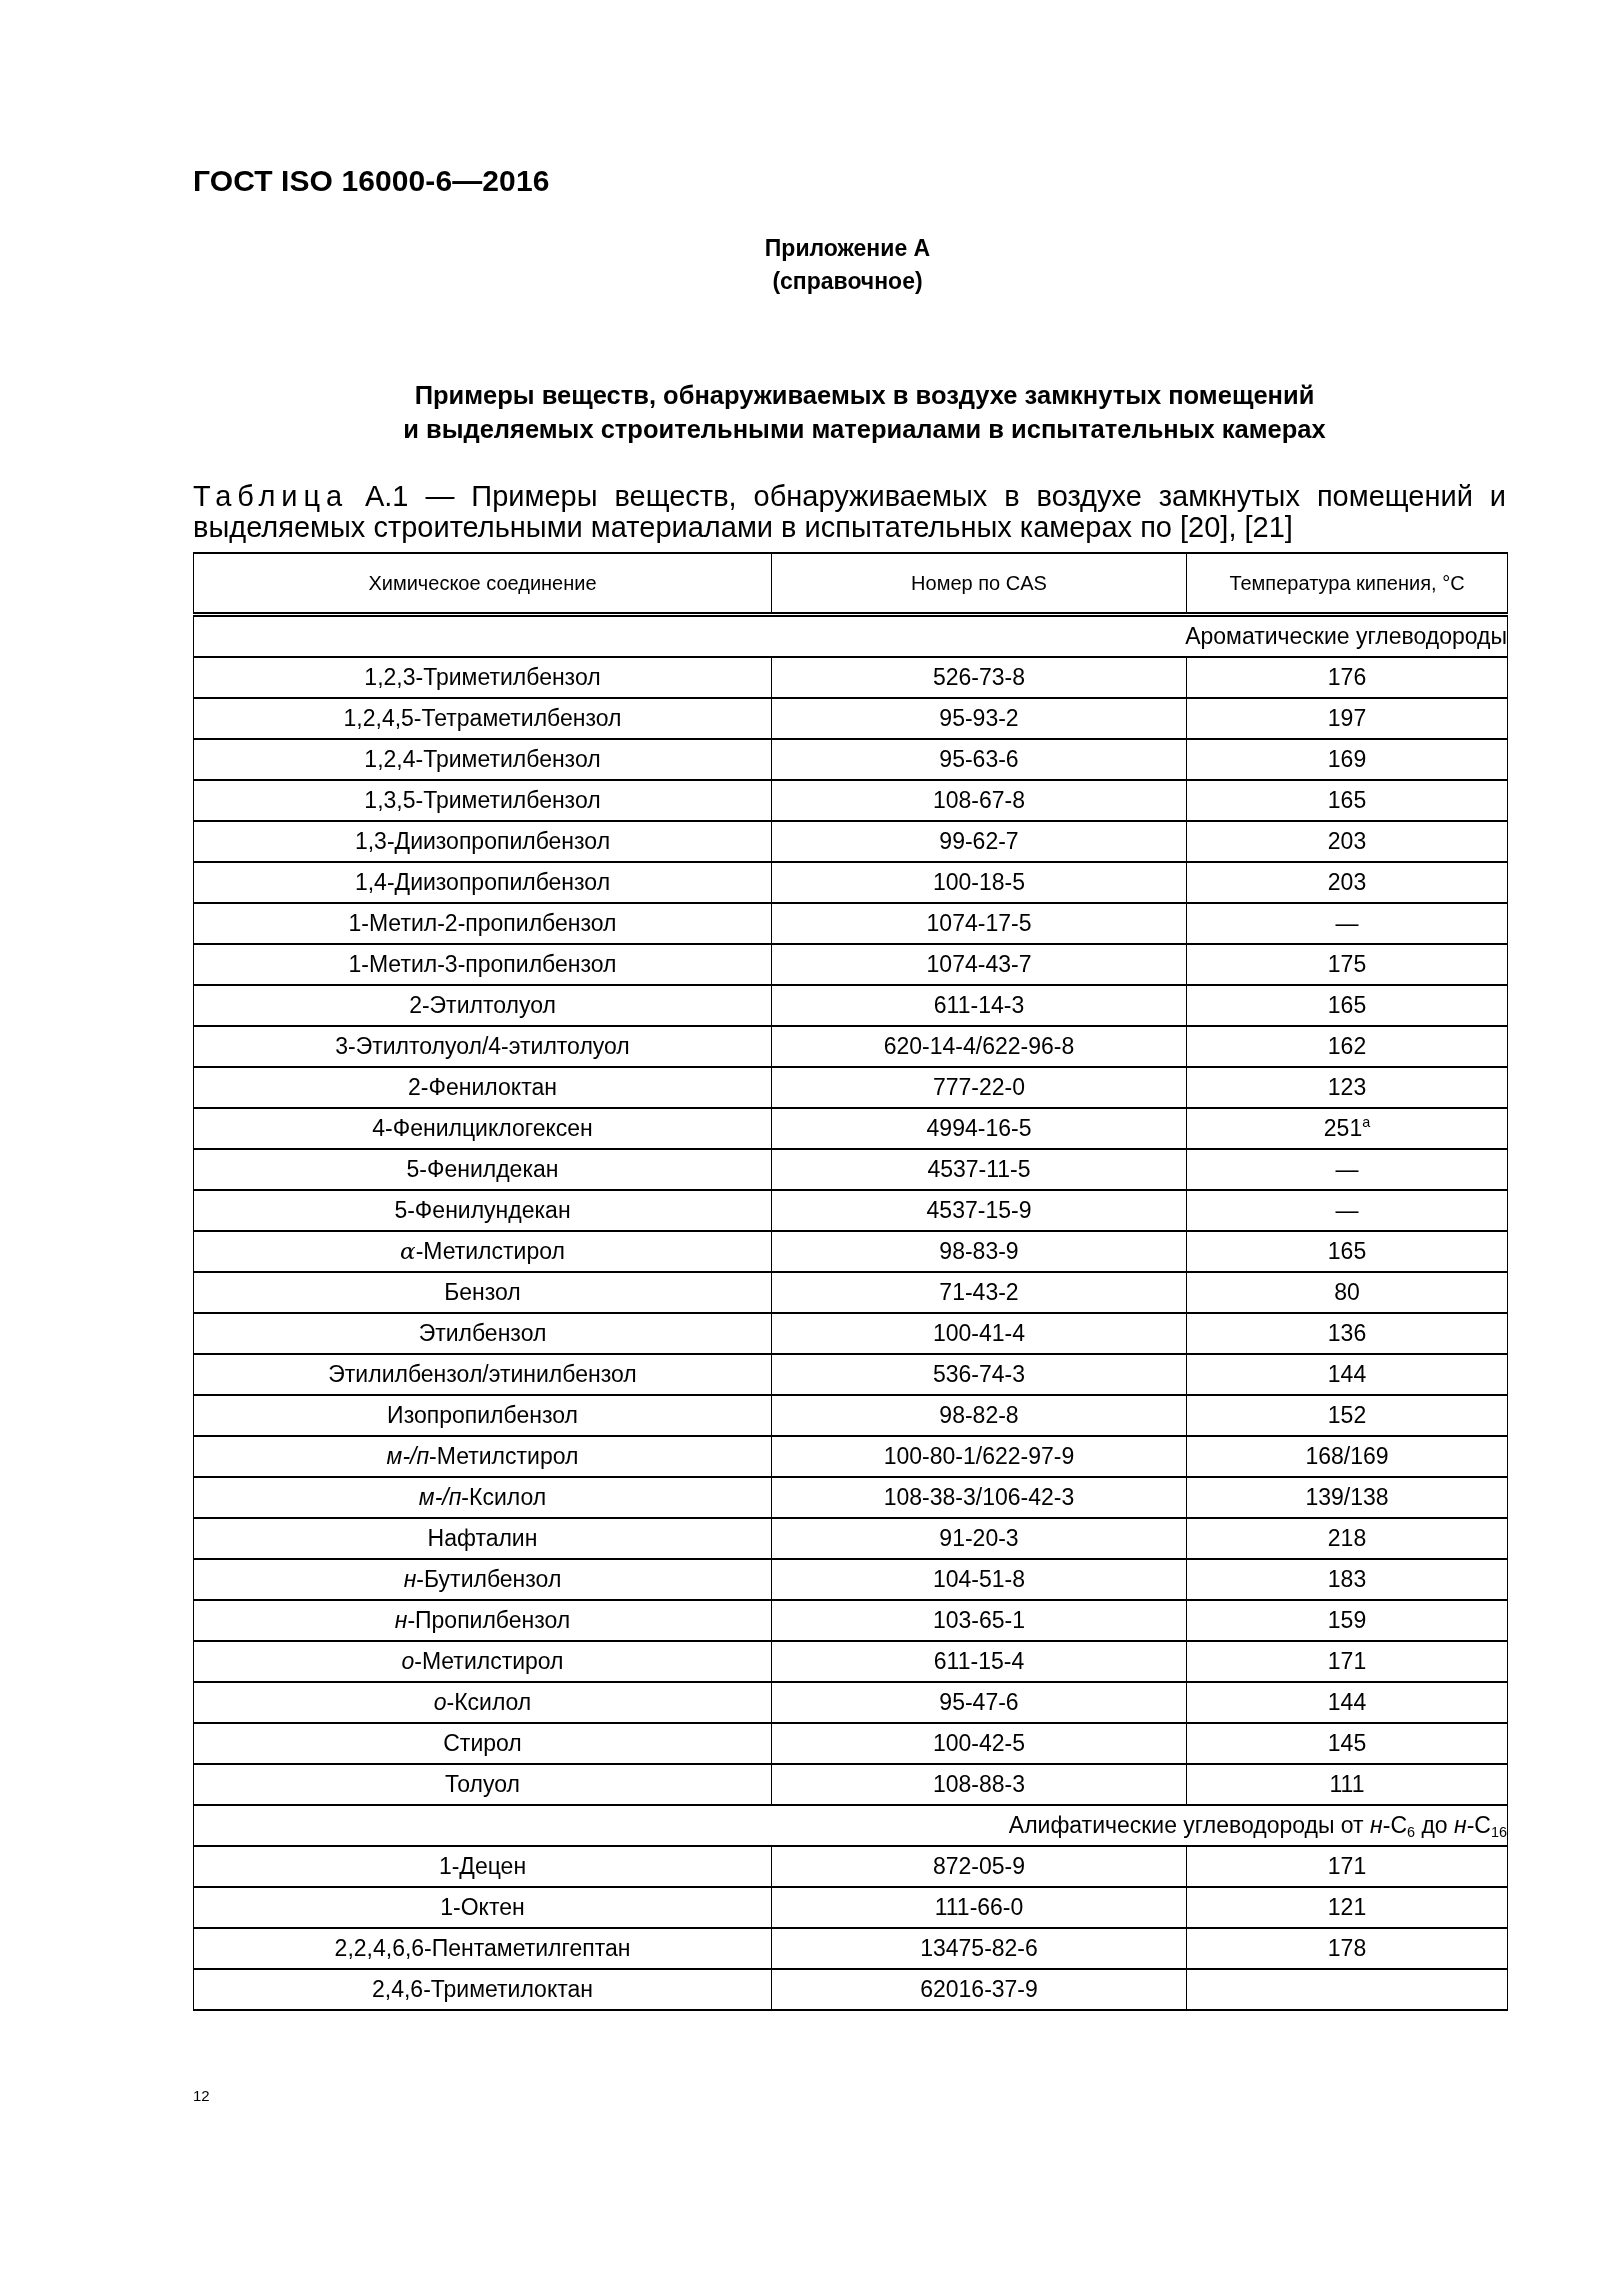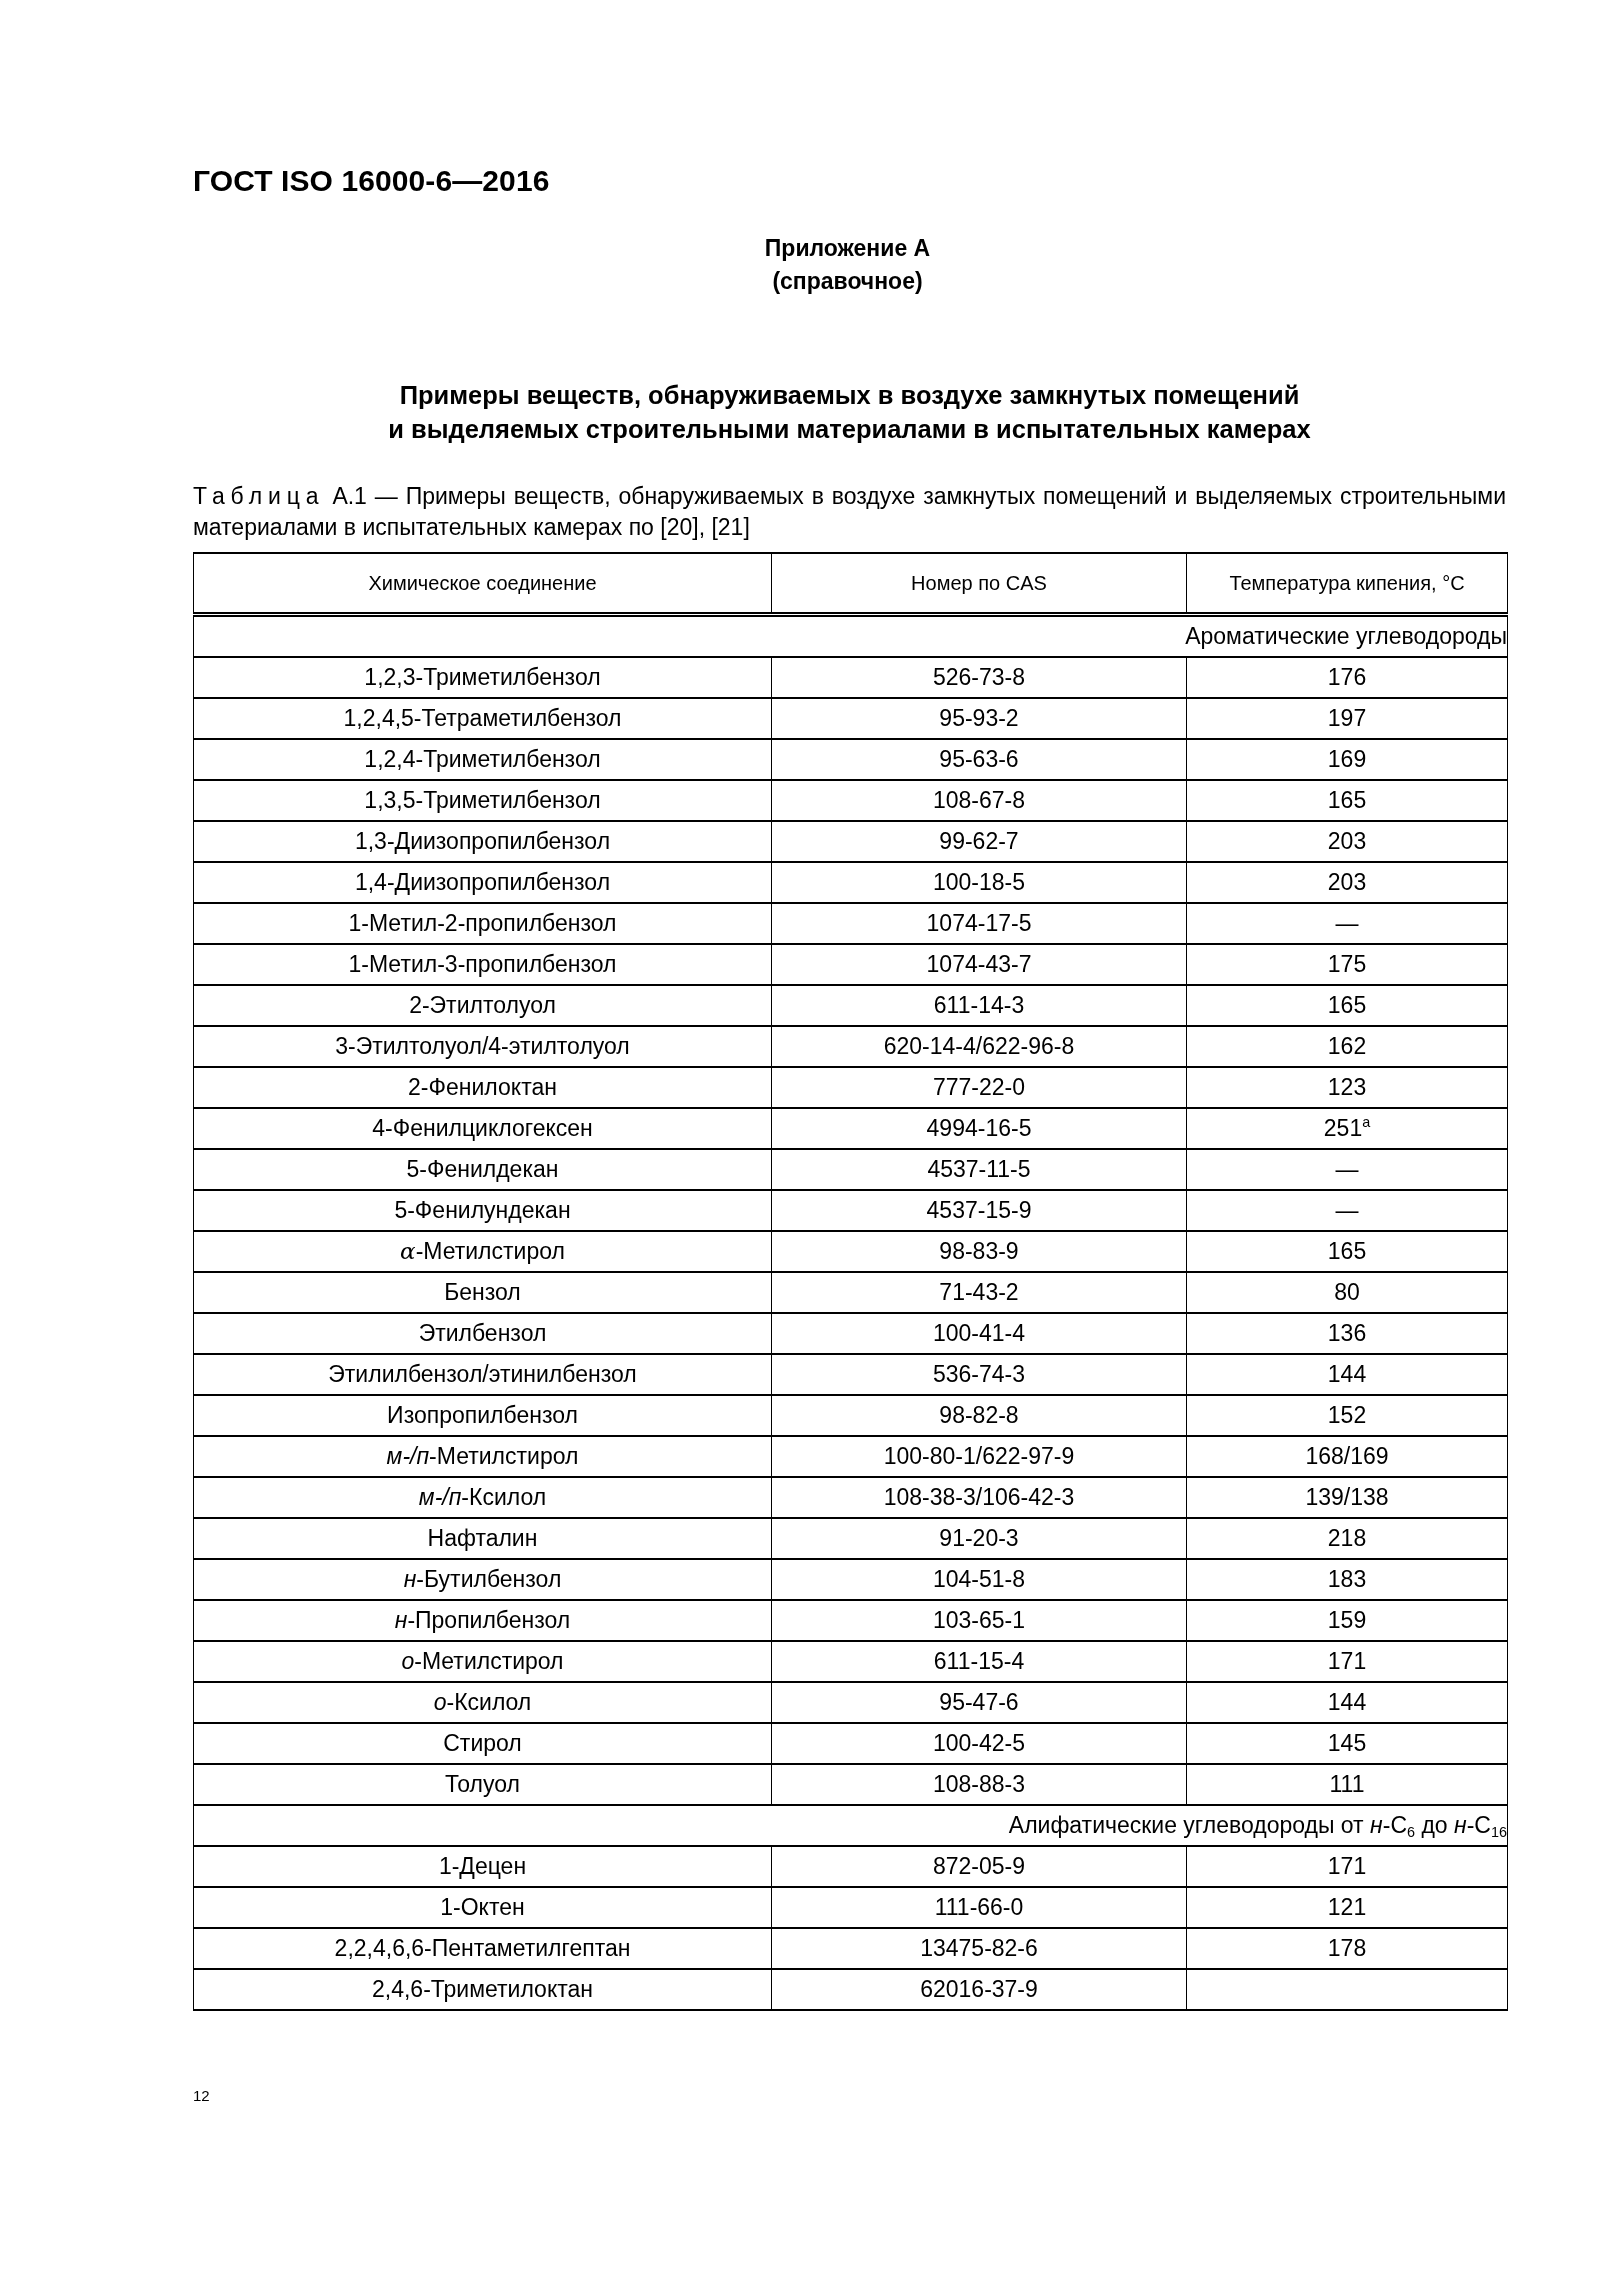--- a/index.html
+++ b/index.html
@@ -29,35 +29,35 @@
       width: 1695px;
       text-align: center;
       font-size: 23px;
       font-weight: bold;
       line-height: 33px;
     }
     .annex-title { top: 232px; }
     .annex-sub { top: 265px; }
     .main-title {
       position: absolute;
-      left: 193px;
+      left: 208px;
       width: 1313px;
       top: 378px;
       text-align: center;
       font-size: 25.5px;
       font-weight: bold;
       line-height: 34px;
     }
     .main-title div { white-space: nowrap; }
     .caption {
       position: absolute;
       left: 193px;
       width: 1313px;
       top: 481px;
-      font-size: 23px;
+      font-size: 29px;
       line-height: 31px;
       text-align: justify;
     }
     .caption .spaced {
       letter-spacing: 5.9px;
     }
     table.data {
       position: absolute;
       left: 193px;
       top: 552px;

